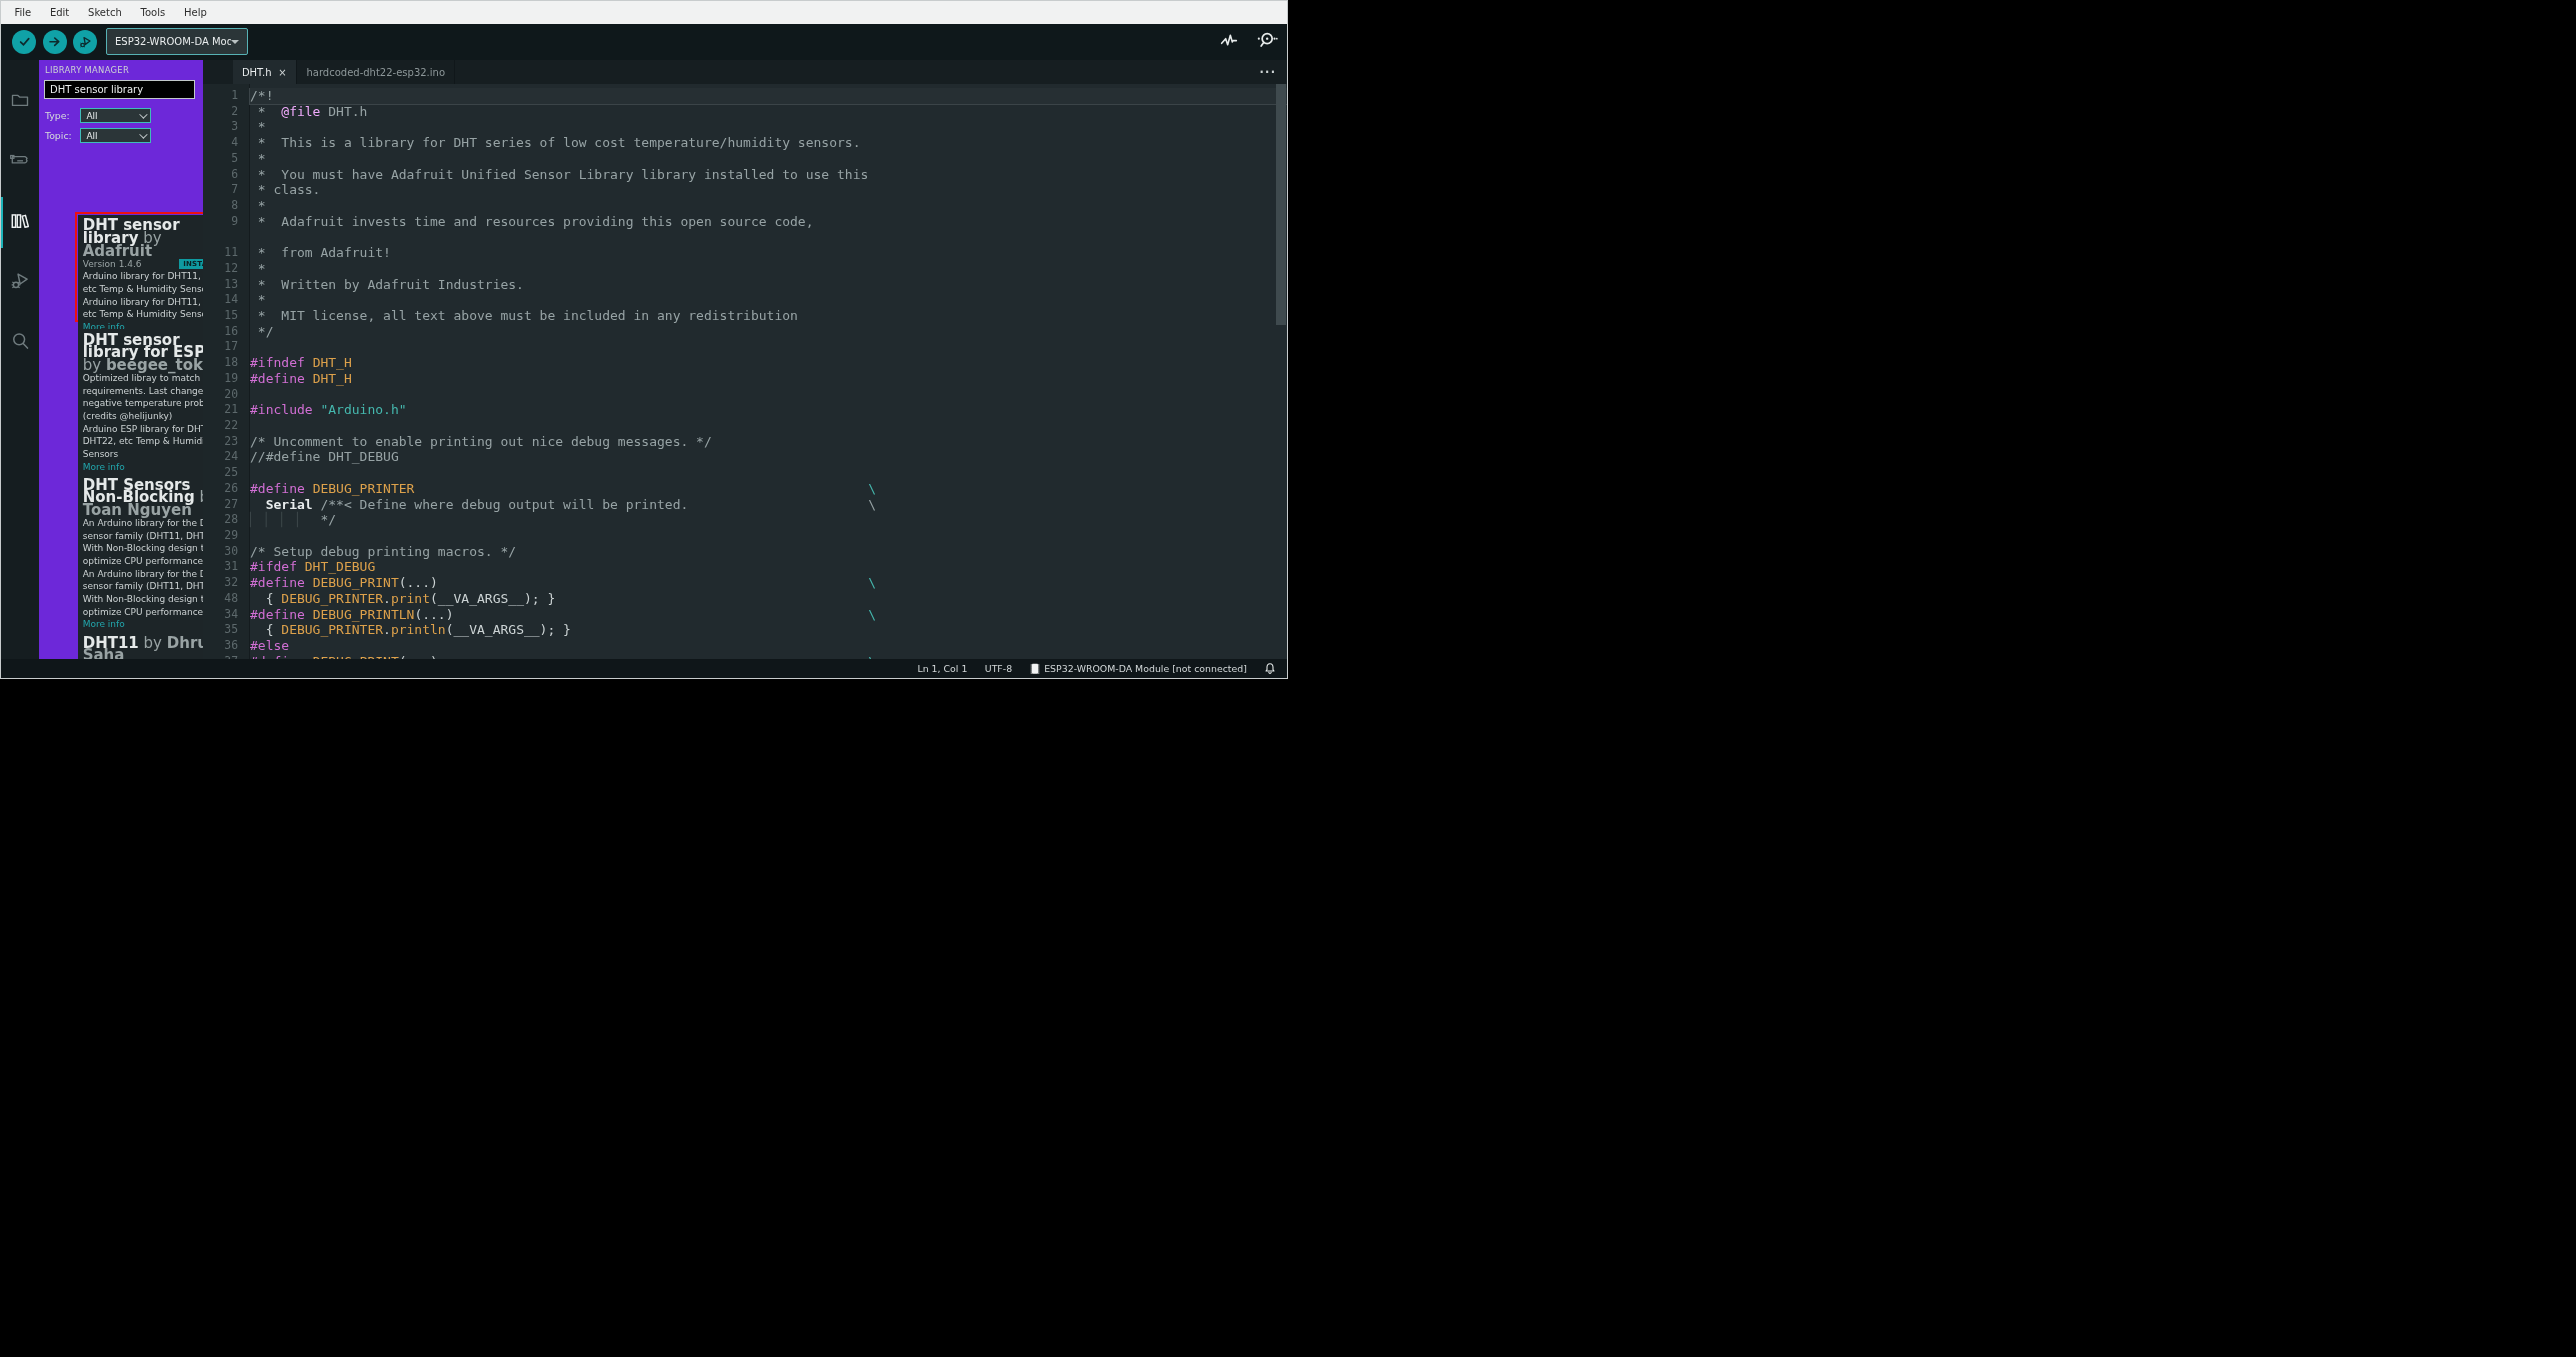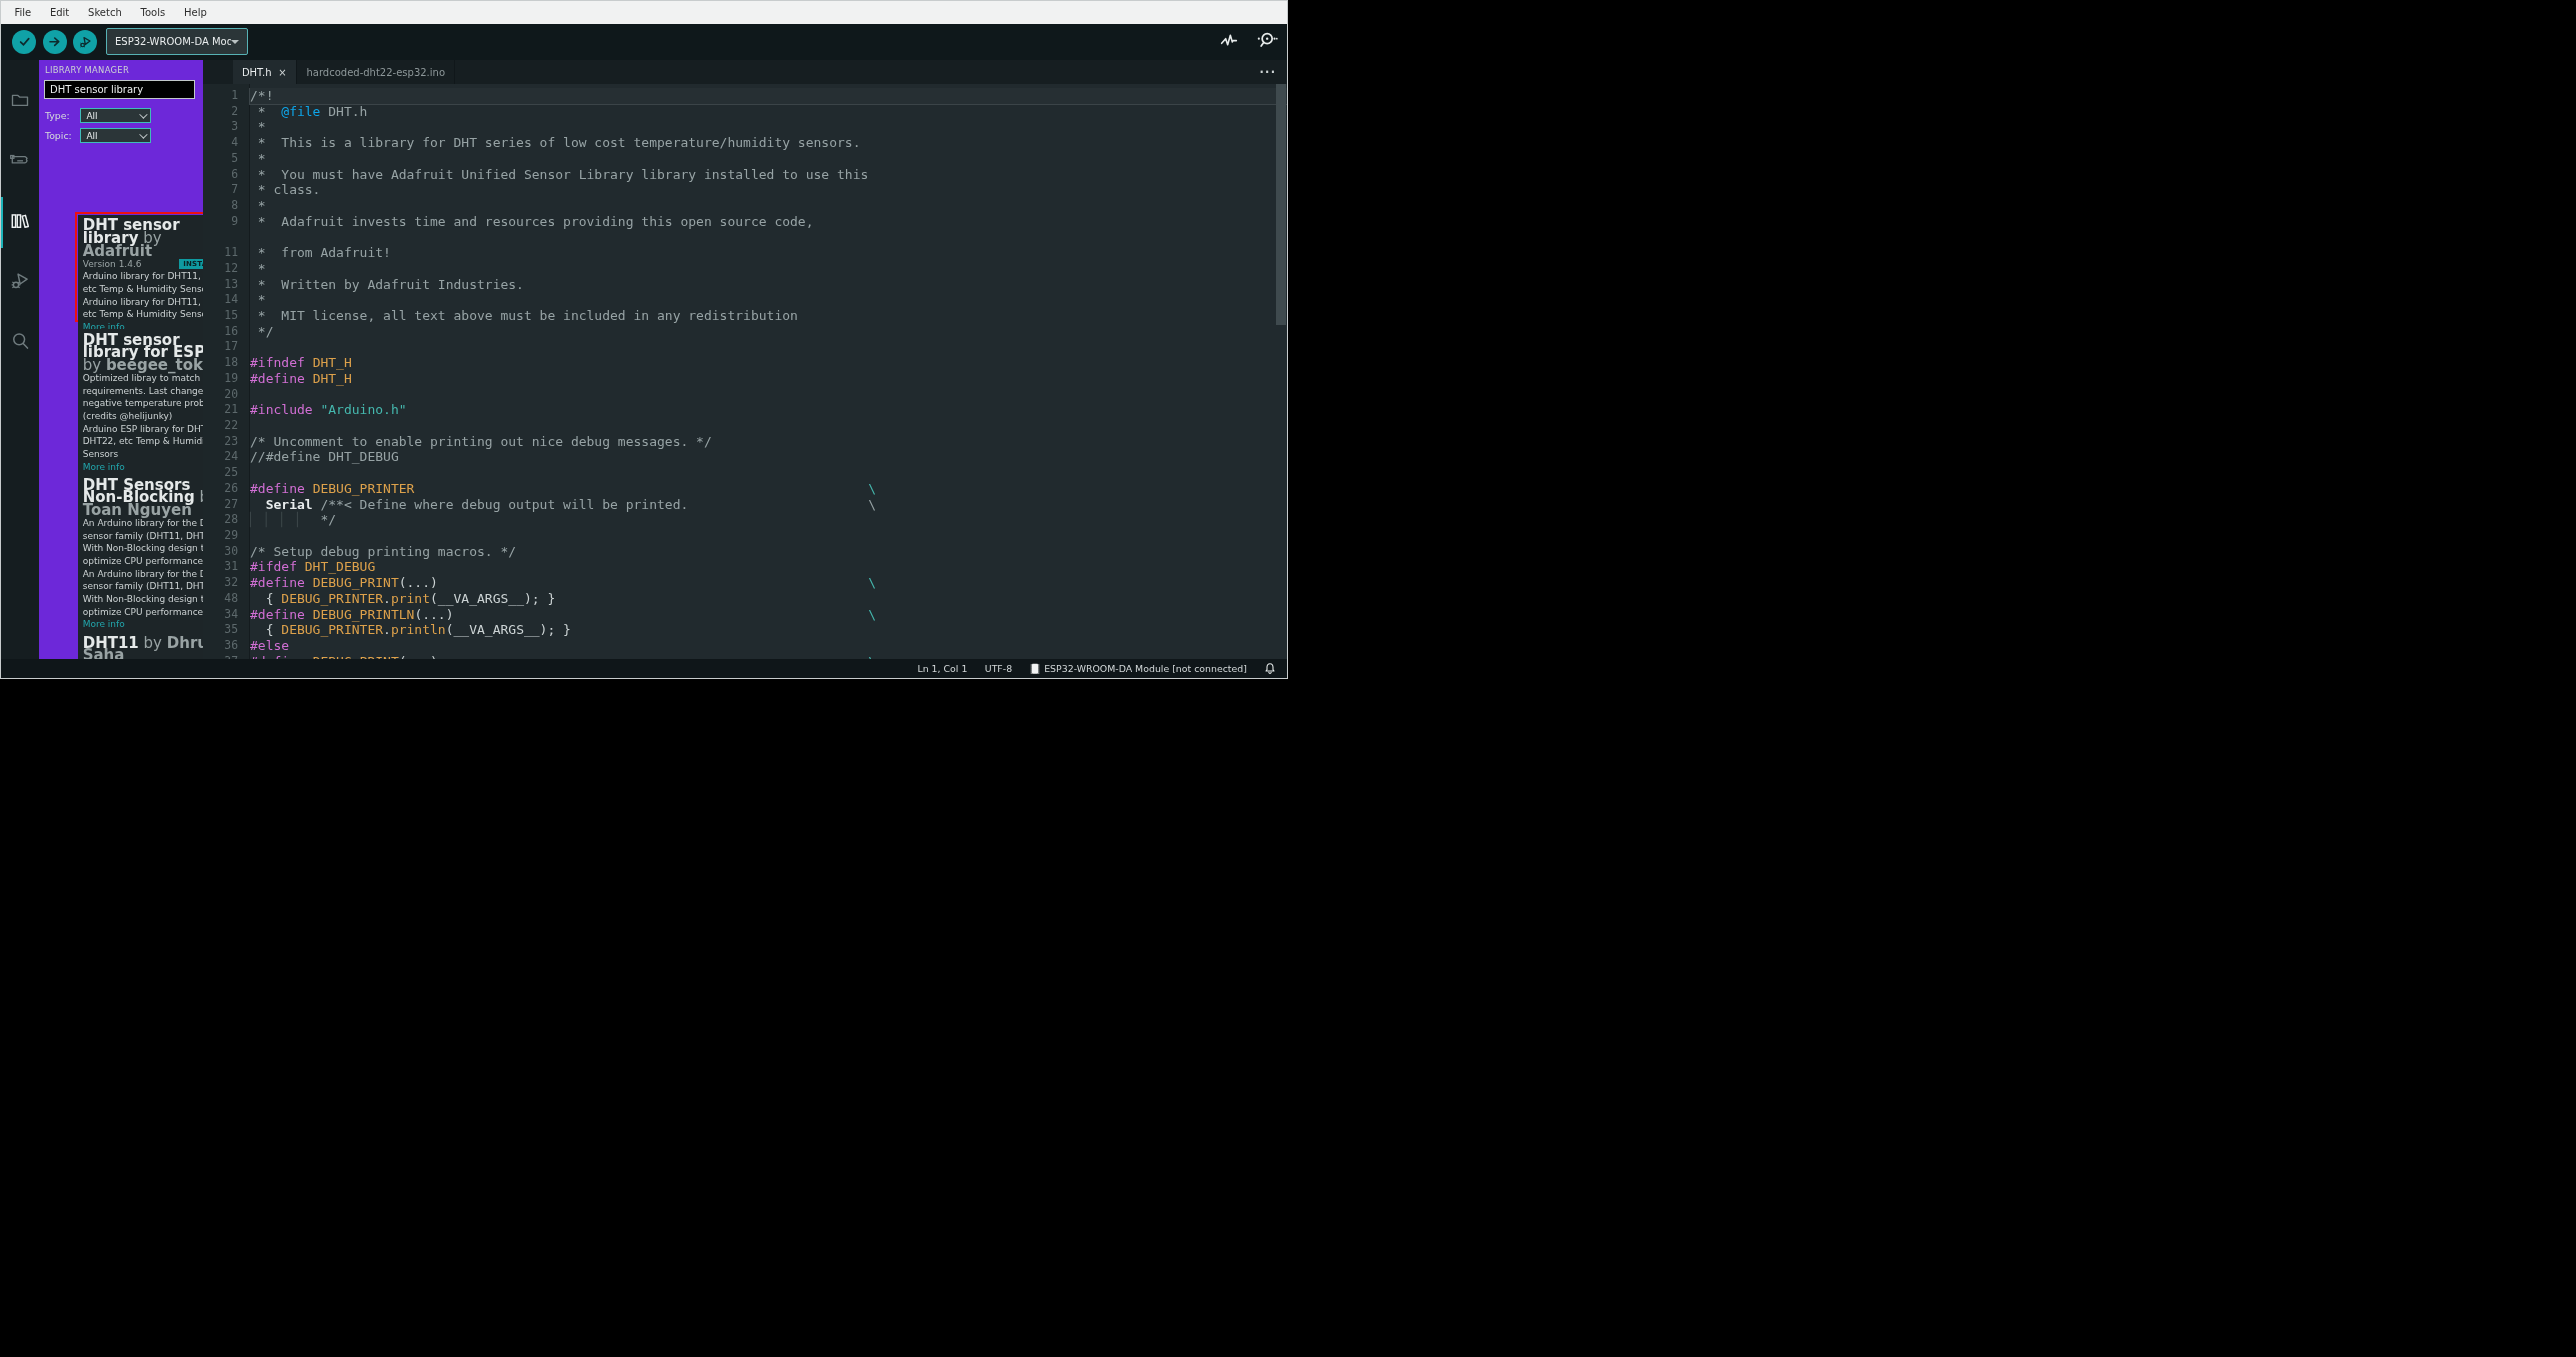--- a/index.html
+++ b/index.html
@@ -72,21 +72,21 @@
   #gutterbg{position:absolute;left:0;top:24px;width:47px;bottom:0;background:#1d2629;
        border-right:0.7px solid #141b1e;}
   #code{position:absolute;left:0;top:28px;right:0;bottom:0;overflow:hidden;
        font-family:"DejaVu Sans Mono","Liberation Mono",monospace;font-size:13px;}
   .crow{position:absolute;left:0;right:0;height:15.7px;white-space:pre;}
   .crow .ln{position:absolute;left:0;width:35px;text-align:right;color:#5d696c;
        font-size:11.4px;line-height:15.7px;}
   .crow .ctext{position:absolute;left:47px;right:0;line-height:15.7px;}
   .crow.current .ctext{background:#262f33;outline:0.7px solid #3b4448;}
   .tk-c{color:#97a3a5}.tk-p{color:#d16fd4}.tk-m{color:#dda14b}.tk-s{color:#45b8ae}
-  .tk-t{color:#0ea5e9}.tk-w{color:#ccd3d4}.tk-k{color:#e9edee;font-weight:bold}
+  .tk-t{color:#f0abfc}.tk-w{color:#ccd3d4}.tk-k{color:#e9edee;font-weight:bold}
   .tk-g{color:#3d474a}.tk-x{color:#45b8ae}
   #vscroll{position:absolute;right:0.7px;top:24px;width:10px;height:241px;background:#3f4a4e;}
   
   #statusbar{position:absolute;left:0;right:0;bottom:0;height:19px;background:#0f1619;
        display:flex;align-items:center;justify-content:flex-end;gap:17.4px;padding-right:10.7px;}
   #statusbar .st{font-size:9.4px;color:#d3d8d9;white-space:nowrap;}
   .board-st{display:flex;align-items:center;gap:4.7px;}
 </style>
 </head>
 <body>

